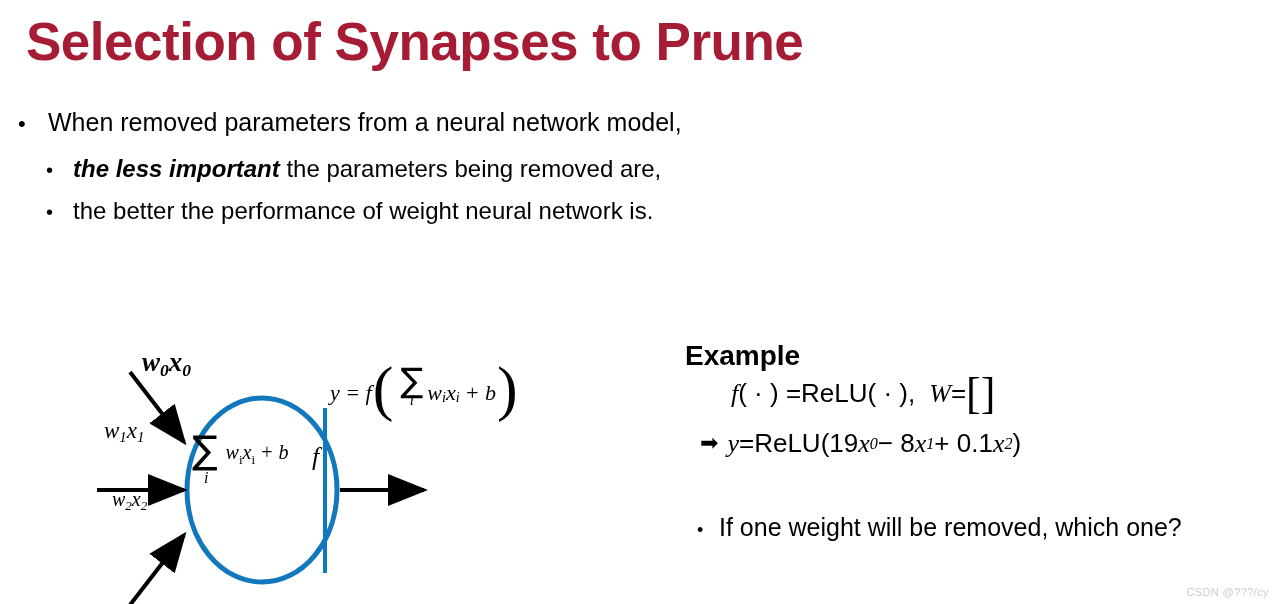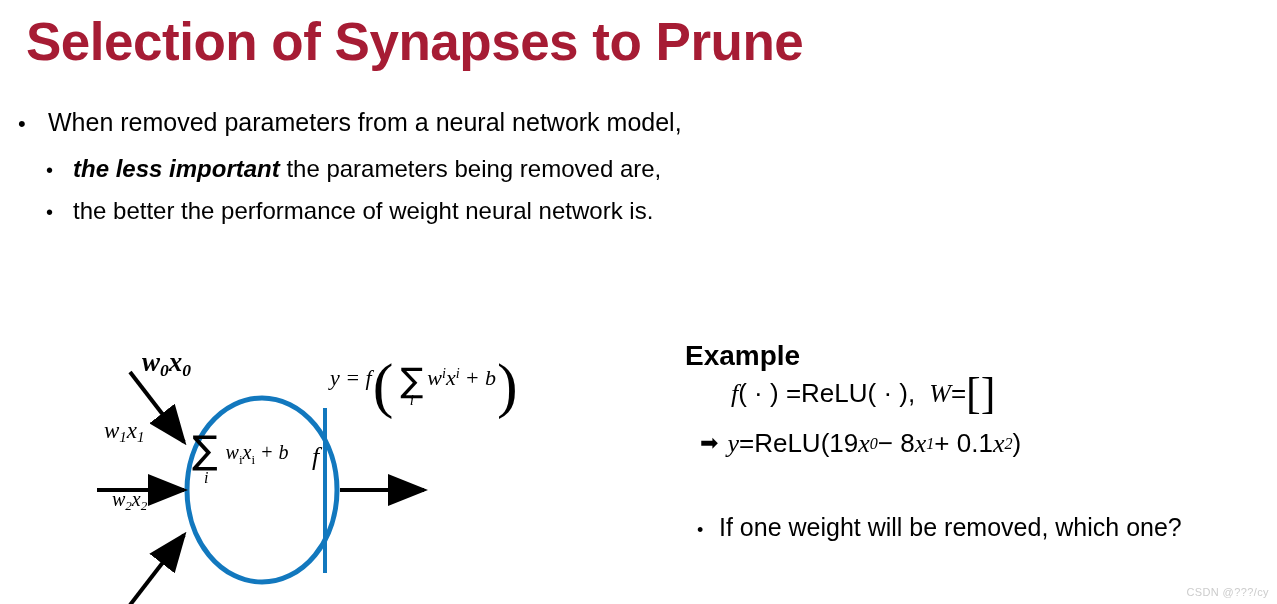--- a/index.html
+++ b/index.html
@@ -123,21 +123,21 @@
 
   #output-equation {
     position: absolute;
     left: 330px;
     top: 45px;
     font-family: "Liberation Serif", serif;
     font-style: italic;
     font-size: 22px;
     white-space: nowrap;
     display: flex;
-    align-items: flex-start;
+    align-items: flex-end;
   }
   .big-paren {
     font-family: "Liberation Serif", serif;
     font-style: normal;
     font-size: 62px;
     line-height: 0.6;
     position: relative;
     top: 2px;
     margin: 0 1px;
   }

